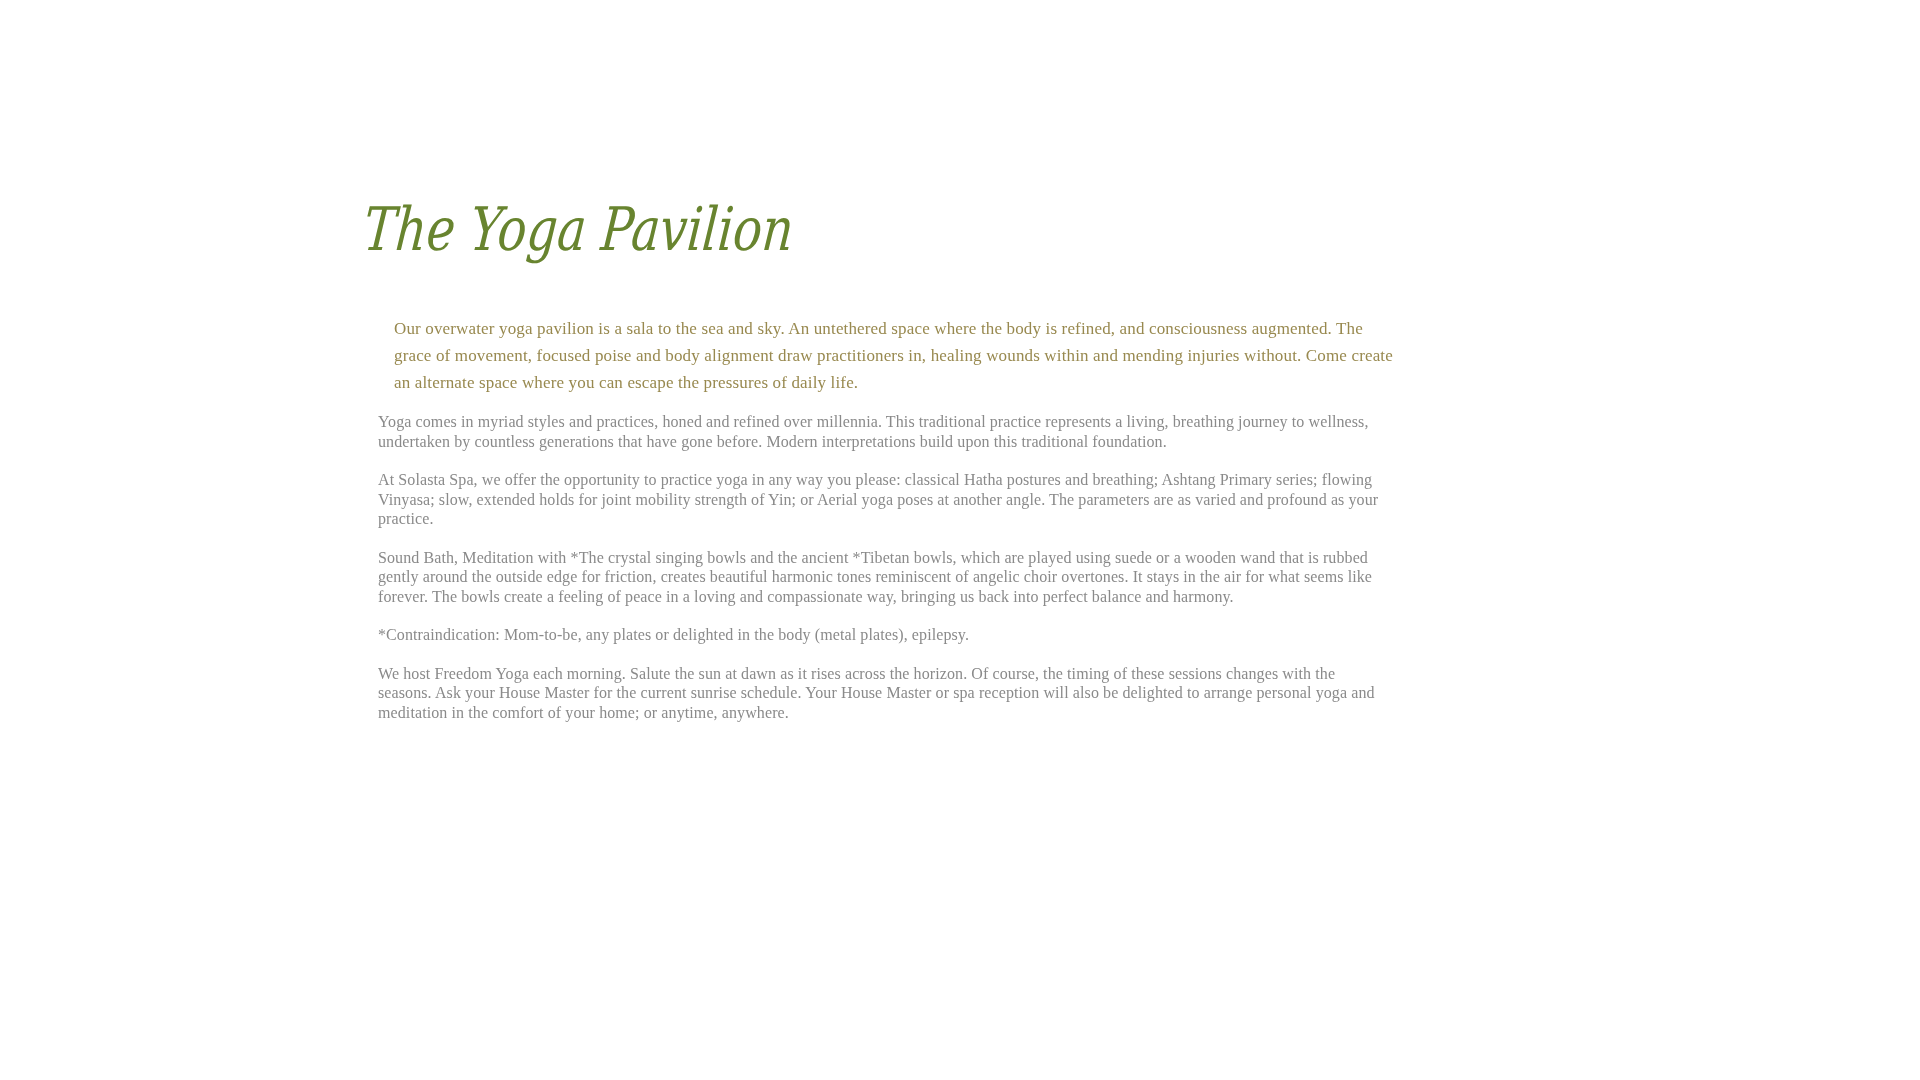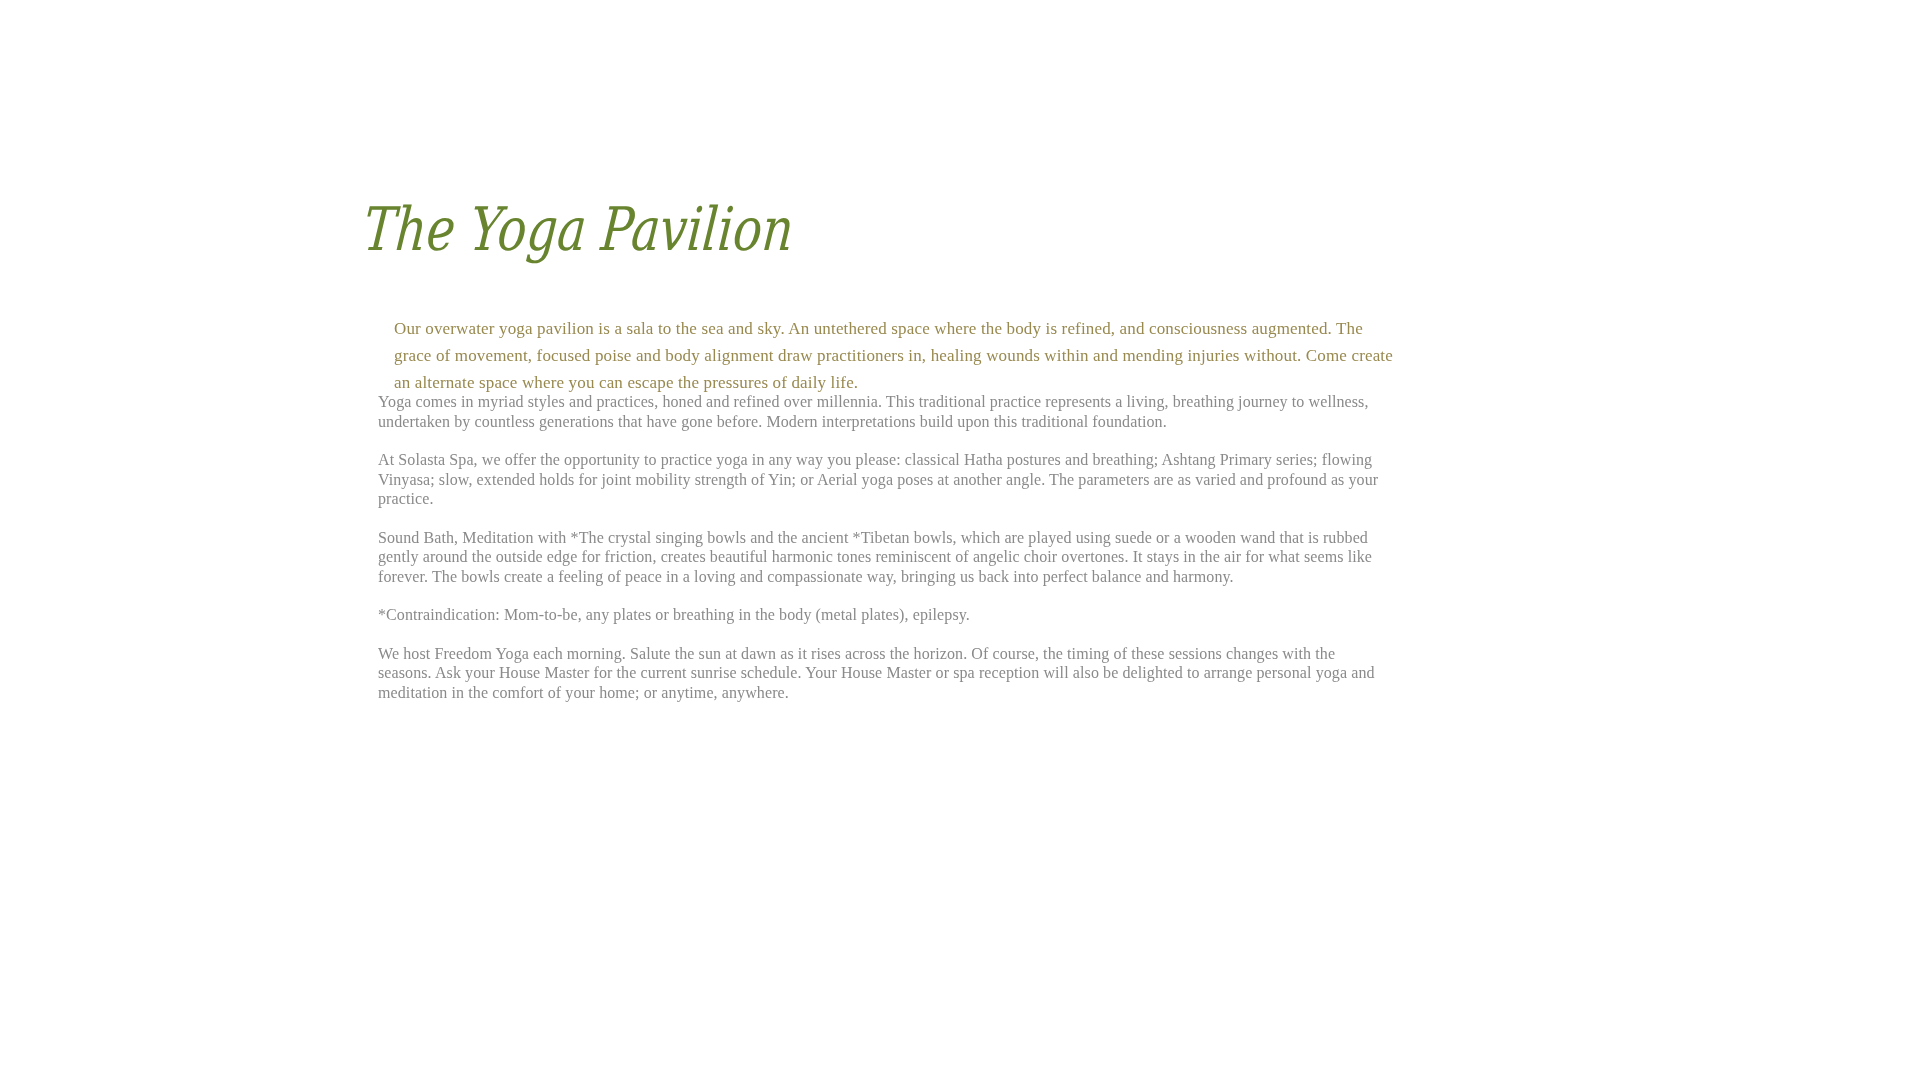--- a/index.html
+++ b/index.html
@@ -48,21 +48,21 @@
     margin: 16px;
     font-family: "Liberation Serif", serif;
     font-size: 17px;
     line-height: 27px;
     letter-spacing: 0.15px;
     color: var(--intro-color);
   }
   .body-text {
     position: absolute;
     left: 0;
-    top: 392px;
+    top: 412px;
     width: 1002px;
     font-family: "Liberation Serif", serif;
     font-size: 16px;
     line-height: 19.5px;
     letter-spacing: 0.1px;
     color: var(--body-color);
   }
   .body-text p {
     margin: 0 0 19px 0;
   }
@@ -72,16 +72,16 @@
 
 <div class="document">
   <h1 class="title">The Yoga Pavilion</h1>
 
   <p class="intro">Our overwater yoga pavilion is a sala to the sea and sky. An untethered space where the body is refined, and consciousness augmented. The grace of movement, focused poise and body alignment draw practitioners in, healing wounds within and mending injuries without. Come create an alternate space where you can escape the pressures of daily life.</p>
 
   <div class="body-text">
     <p>Yoga comes in myriad styles and practices, honed and refined over millennia. This traditional practice represents a living, breathing journey to wellness, undertaken by countless generations that have gone before. Modern interpretations build upon this traditional foundation.</p>
     <p>At Solasta Spa, we offer the opportunity to practice yoga in any way you please: classical Hatha postures and breathing; Ashtang Primary series; flowing Vinyasa; slow, extended holds for joint mobility strength of Yin; or Aerial yoga poses at another angle. The parameters are as varied and profound as your practice.</p>
     <p>Sound Bath, Meditation with *The crystal singing bowls and the ancient *Tibetan bowls, which are played using suede or a wooden wand that is rubbed gently around the outside edge for friction, creates beautiful harmonic tones reminiscent of angelic choir overtones. It stays in the air for what seems like forever. The bowls create a feeling of peace in a loving and compassionate way, bringing us back into perfect balance and harmony.</p>
-    <p>*Contraindication: Mom-to-be, any plates or breathing in the body (metal plates), epilepsy.</p>
+    <p>*Contraindication: Mom-to-be, any plates or delighted in the body (metal plates), epilepsy.</p>
     <p>We host Freedom Yoga each morning. Salute the sun at dawn as it rises across the horizon. Of course, the timing of these sessions changes with the seasons. Ask your House Master for the current sunrise schedule. Your House Master or spa reception will also be delighted to arrange personal yoga and meditation in the comfort of your home; or anytime, anywhere.</p>
   </div>
 </div>
 
 </body></html>

